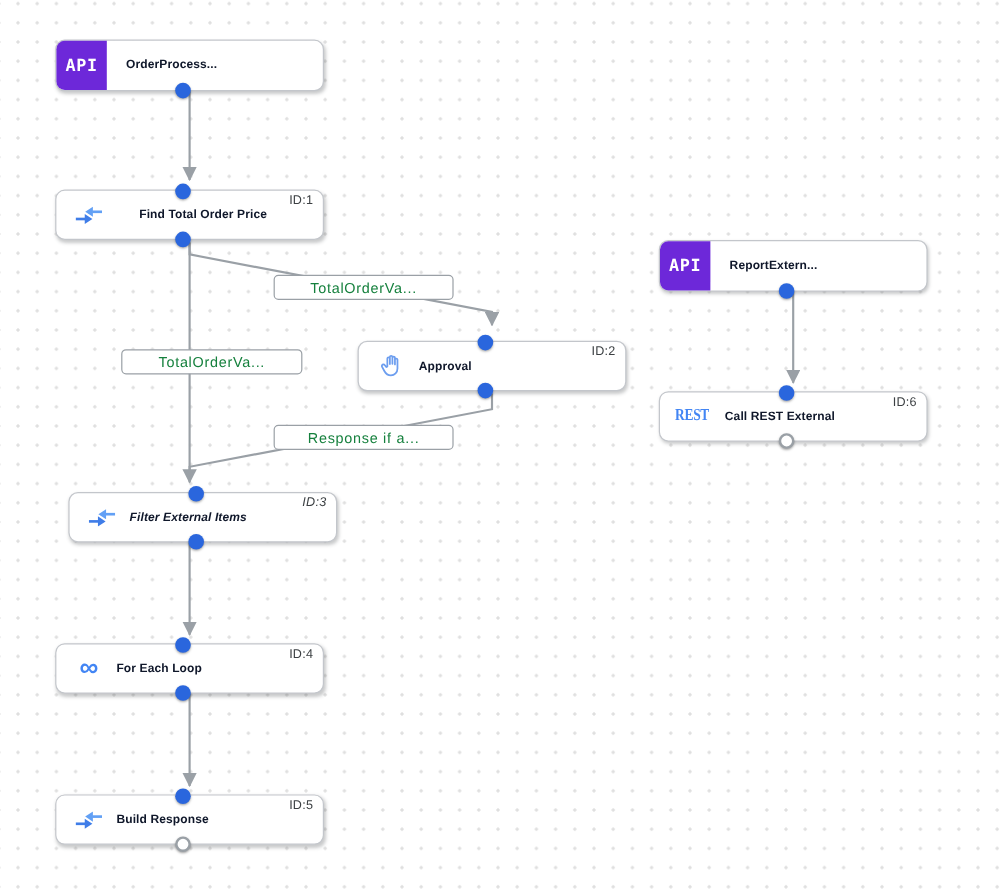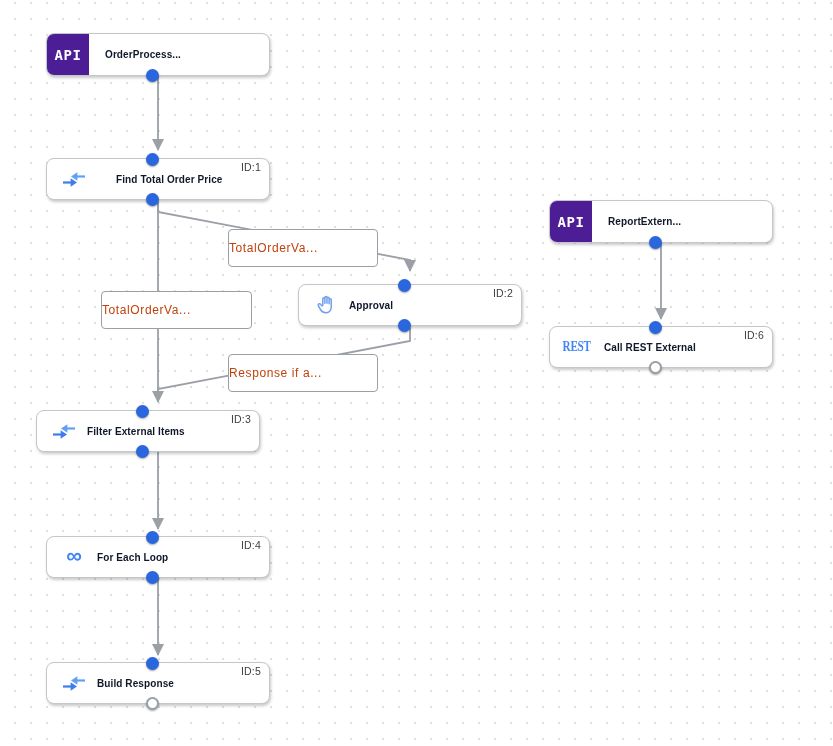--- a/index.html
+++ b/index.html
@@ -24,21 +24,21 @@
     letter-spacing:.1px;
     text-align:center;
   }
   .task .title{margin-left:50px;}
   .trigger .title{margin-left:58px;}
   .task-id{
     position:absolute;top:2px;right:8px;font-size:10.5px;color:#3c4043;
     letter-spacing:.2px;
   }
   .badge{
-    position:absolute;left:0;top:0;bottom:0;width:42px;background:#4c1d95;
+    position:absolute;left:0;top:0;bottom:0;width:42px;background:#6d28d9;
     border-radius:7px 0 0 7px;color:#fff;display:flex;align-items:center;
     justify-content:center;font-family:"DejaVu Sans Mono",monospace;
     font-weight:bold;font-size:14px;letter-spacing:.5px;
   }
   .icon-box{
     position:absolute;left:14px;top:0;bottom:0;width:26px;
     display:flex;align-items:center;justify-content:center;
   }
   .infinity-glyph{font-size:22px;font-weight:bold;color:#4285f4;line-height:1;margin-top:-3px;}
   .rest-text{
@@ -48,23 +48,23 @@
   .port{
     position:absolute;left:99px;width:13px;height:13px;border-radius:50%;
     background:#2a66dd;z-index:4;box-shadow:0 1px 2px rgba(0,0,0,.35);
     box-sizing:border-box;cursor:crosshair;
   }
   .port.top{top:-6.5px;}
   .port.bottom{bottom:-6.5px;}
   .port.open{background:#fff;border:2px solid #9aa0a6;}
 
   .edge-label{
-    position:absolute;height:38px;background:#fff;border:1px solid #9aa0a6;
+    position:absolute;height:21px;background:#fff;border:1px solid #9aa0a6;
     border-radius:4px;z-index:2;display:flex;align-items:center;
-    justify-content:flex-start;font-size:12px;color:#c2410c;letter-spacing:.6px;
+    justify-content:center;font-size:12px;color:#15803d;letter-spacing:.6px;
     box-sizing:border-box;cursor:pointer;white-space:nowrap;
   }
 </style>
 </head>
 <body>
 
 <div class="canvas">
 
   <svg class="edge-layer" width="833" height="746">
     <defs>
@@ -119,21 +119,21 @@
     <span class="icon-box">
       <svg width="22" height="22" viewBox="0 0 24 24">
         <path fill="#ffffff" stroke="#6d9eef" stroke-width="1.6" stroke-linecap="round" stroke-linejoin="round" d="M8.5 12.5 V5.2 a1.15 1.15 0 1 1 2.3 0 V10.2 M10.8 10.2 V3.9 a1.15 1.15 0 1 1 2.3 0 V10 M13.1 10 V4.6 a1.15 1.15 0 1 1 2.3 0 V10.6 M15.4 10.6 V6.4 a1.15 1.15 0 1 1 2.3 0 V14.2 c0 3.6 -2.6 6.3 -6 6.3 c-2.9 0 -4.6 -1.5 -5.8 -3.7 l-2.3 -4.2 c-.5 -.95 .25 -2 1.3 -2 c.55 0 1.05 .3 1.35 .75 l1.25 1.6"></path>
       </svg>
     </span>
     <span class="title">Approval</span>
     <span class="port top"></span>
     <span class="port bottom"></span>
   </div>
 
-  <div class="node task" style="left:36px;top:410px;">
+  <div class="node task" style="left:57px;top:410px;font-style:italic;">
     <span class="task-id">ID:3</span>
     <span class="icon-box">
       <svg width="22" height="15" viewBox="0 0 22 15">
         <g>
           <rect x="0" y="9.4" width="8.2" height="2.2" fill="#3f7de8"></rect>
           <polygon points="7.6,6.3 14,10.5 7.6,14.7" fill="#3f7de8"></polygon>
           <rect x="13.8" y="3.4" width="8.2" height="2.2" fill="#62a0f5"></rect>
           <polygon points="14.4,0.3 8,4.5 14.4,8.7" fill="#62a0f5"></polygon>
         </g>
       </svg>

